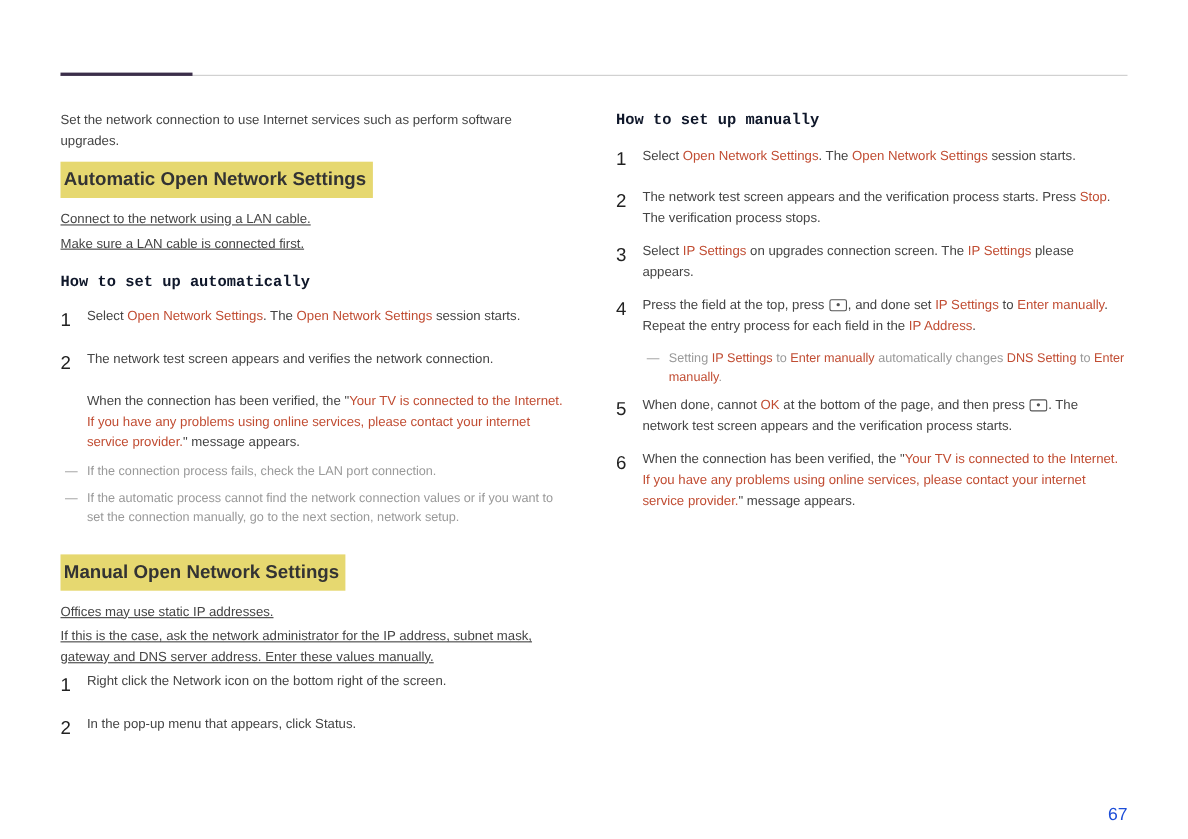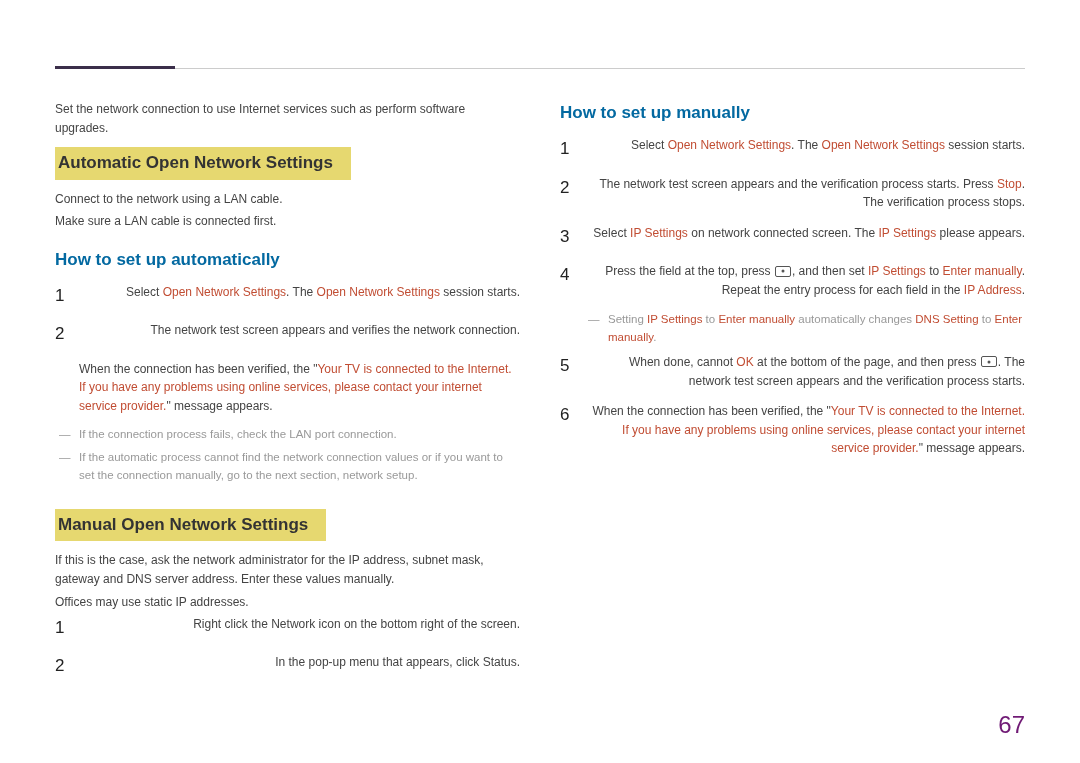--- a/index.html
+++ b/index.html
@@ -41,44 +41,45 @@
   }
   .intro {
     margin-bottom: 6px;
   }
   .section-heading {
     display: inline-block;
     background: #e6d870;
     color: #333;
     font-size: 17px;
     font-weight: 600;
-    padding: 3px 18px 3px 3px;
+    padding: 3px 6px 3px 3px;
     margin-bottom: 10px;
     margin-top: 4px;
   }
   .sub-heading {
-    font-size: 17px;
+    font-size: 14px;
     font-weight: 700;
-    color: #0369a1;
+    color: #0f172a;
     margin-top: 16px;
     margin-bottom: 10px;
-  }
-  .para { margin-bottom: 4px; }
+    font-family: Liberation Mono, monospace;
+  }
+  .para { margin-bottom: 4px; text-decoration: underline; }
   .num-item {
     display: flex;
     margin-bottom: 12px;
   }
   .num {
     width: 24px;
     flex-shrink: 0;
     font-size: 17px;
     font-weight: 400;
     color: #222;
   }
-  .num-text { flex: 1; text-align: right; }
+  .num-text { flex: 1; }
   .indent-block {
     margin-left: 24px;
     margin-bottom: 10px;
   }
   .dash-note {
     display: flex;
     margin-bottom: 6px;
     color: #999;
     font-size: 11.5px;
   }
@@ -107,24 +108,24 @@
     content: "";
     position: absolute;
     left: 50%; top: 50%;
     width: 3px; height: 3px;
     background: #555;
     border-radius: 50%;
     transform: translate(-50%, -50%);
   }
   .page-num {
     position: absolute;
-    bottom: 24px;
+    bottom: 13px;
     right: 55px;
-    font-size: 24px;
-    color: #701a75;
+    font-size: 16px;
+    color: #1d4ed8;
   }
 </style>
 </head>
 <body>
 
 <div class="top-rule"></div>
 <div class="top-bar"></div>
 
 <div class="columns">
 
@@ -157,22 +158,22 @@
       <div class="dash">―</div>
       <div>If the connection process fails, check the LAN port connection.</div>
     </div>
     <div class="dash-note">
       <div class="dash">―</div>
       <div>If the automatic process cannot find the network connection values or if you want to set the connection manually, go to the next section, network setup.</div>
     </div>
 
     <div style="height:14px"></div>
     <div class="section-heading">Manual Open Network Settings</div>
+    <p class="para">Offices may use static IP addresses.</p>
     <p class="para">If this is the case, ask the network administrator for the IP address, subnet mask, gateway and DNS server address. Enter these values manually.</p>
-    <p class="para">Offices may use static IP addresses.</p>
 
 
     <div class="num-item">
       <div class="num">1</div>
       <div class="num-text">Right click the Network icon on the bottom right of the screen.</div>
     </div>
     <div class="num-item">
       <div class="num">2</div>
       <div class="num-text">In the pop-up menu that appears, click Status.</div>
     </div>
@@ -193,28 +194,28 @@
     <div class="num-item">
       <div class="num">2</div>
       <div class="num-text">
         <span>The network test screen appears and the verification process starts. Press </span><span class="hl">Stop</span><span>. The verification process stops.</span>
       </div>
     </div>
 
     <div class="num-item">
       <div class="num">3</div>
       <div class="num-text">
-        <span>Select </span><span class="hl">IP Settings</span><span> on network connected screen. The </span><span class="hl">IP Settings</span><span> please appears.</span>
+        <span>Select </span><span class="hl">IP Settings</span><span> on upgrades connection screen. The </span><span class="hl">IP Settings</span><span> please appears.</span>
       </div>
     </div>
 
     <div class="num-item">
       <div class="num">4</div>
       <div class="num-text">
-        <span>Press the field at the top, press </span><span class="button-icon"></span><span>, and then set </span><span class="hl">IP Settings</span><span> to </span><span class="hl">Enter manually</span><span>. Repeat the entry process for each field in the </span><span class="hl">IP Address</span><span>.</span>
+        <span>Press the field at the top, press </span><span class="button-icon"></span><span>, and done set </span><span class="hl">IP Settings</span><span> to </span><span class="hl">Enter manually</span><span>. Repeat the entry process for each field in the </span><span class="hl">IP Address</span><span>.</span>
       </div>
     </div>
 
     <div class="dash-note inset">
       <div class="dash">―</div>
       <div>
         <span>Setting </span><span class="hl">IP Settings</span><span> to </span><span class="hl">Enter manually</span><span> automatically changes </span><span class="hl">DNS Setting</span><span> to </span><span class="hl">Enter manually</span><span>.</span>
       </div>
     </div>
 

